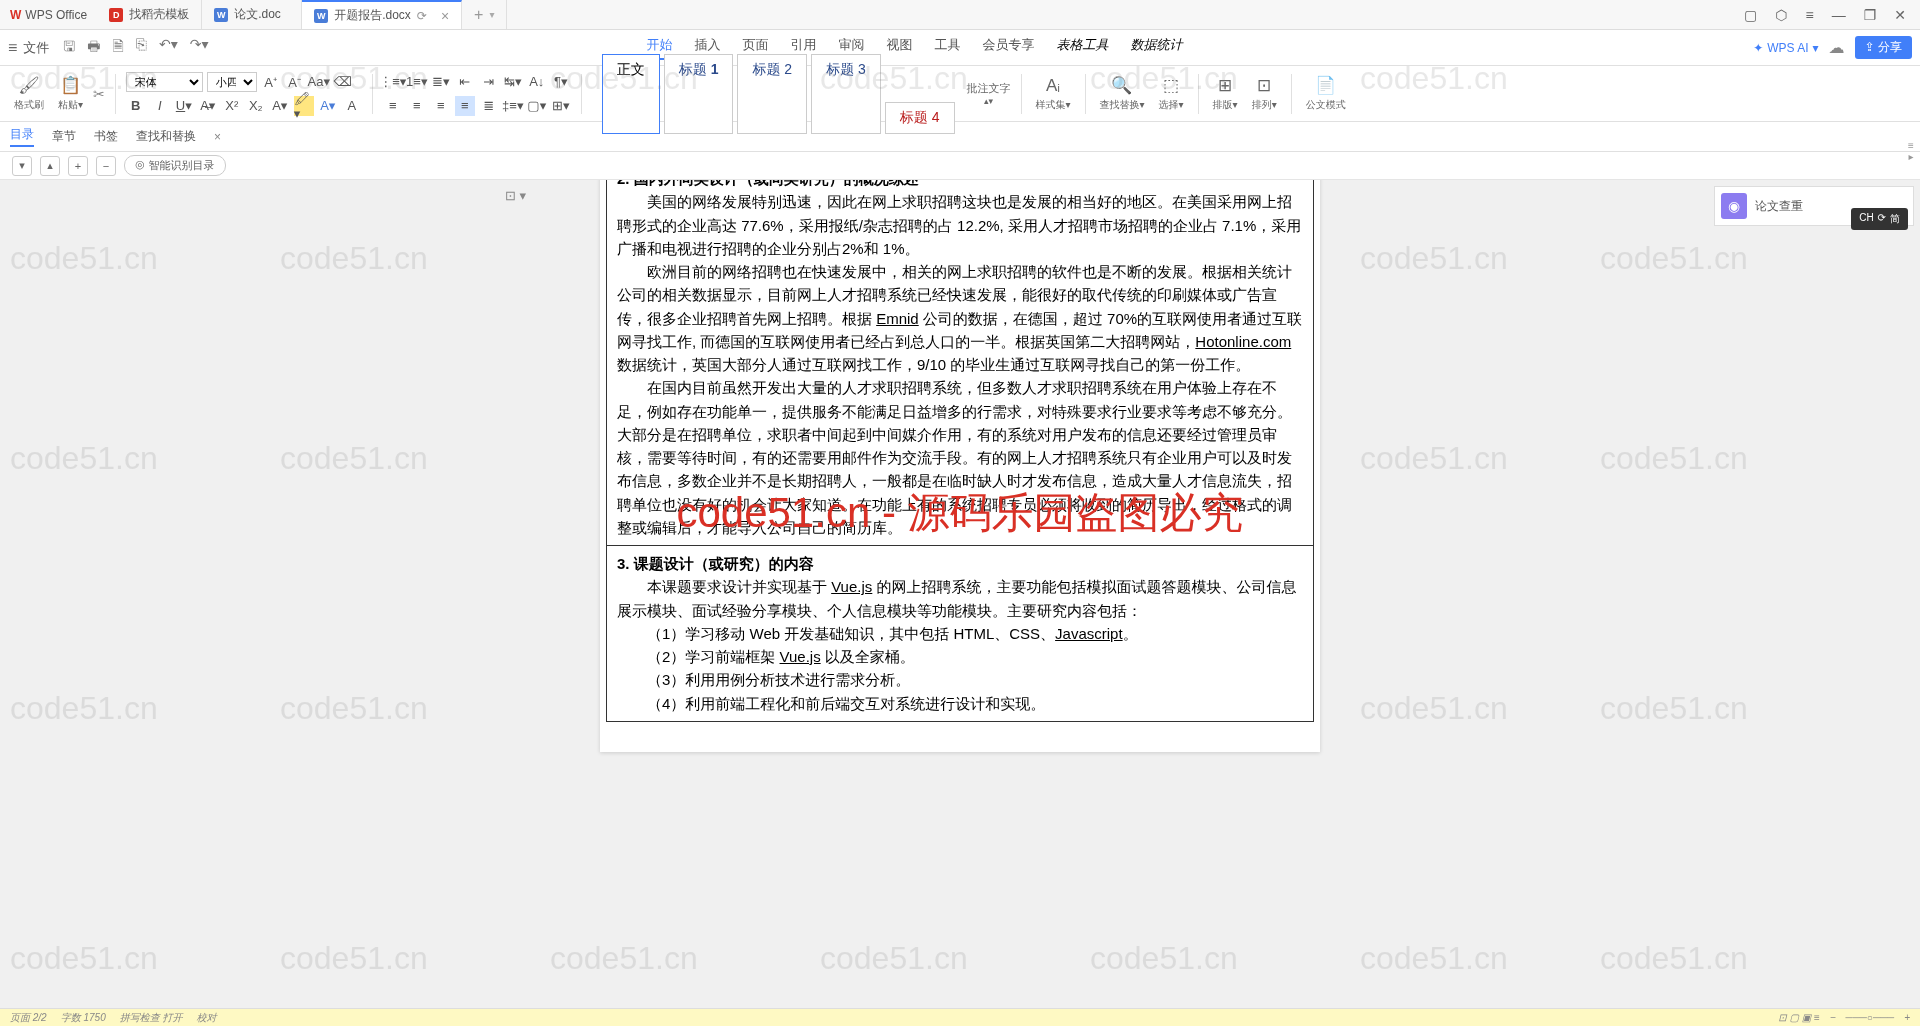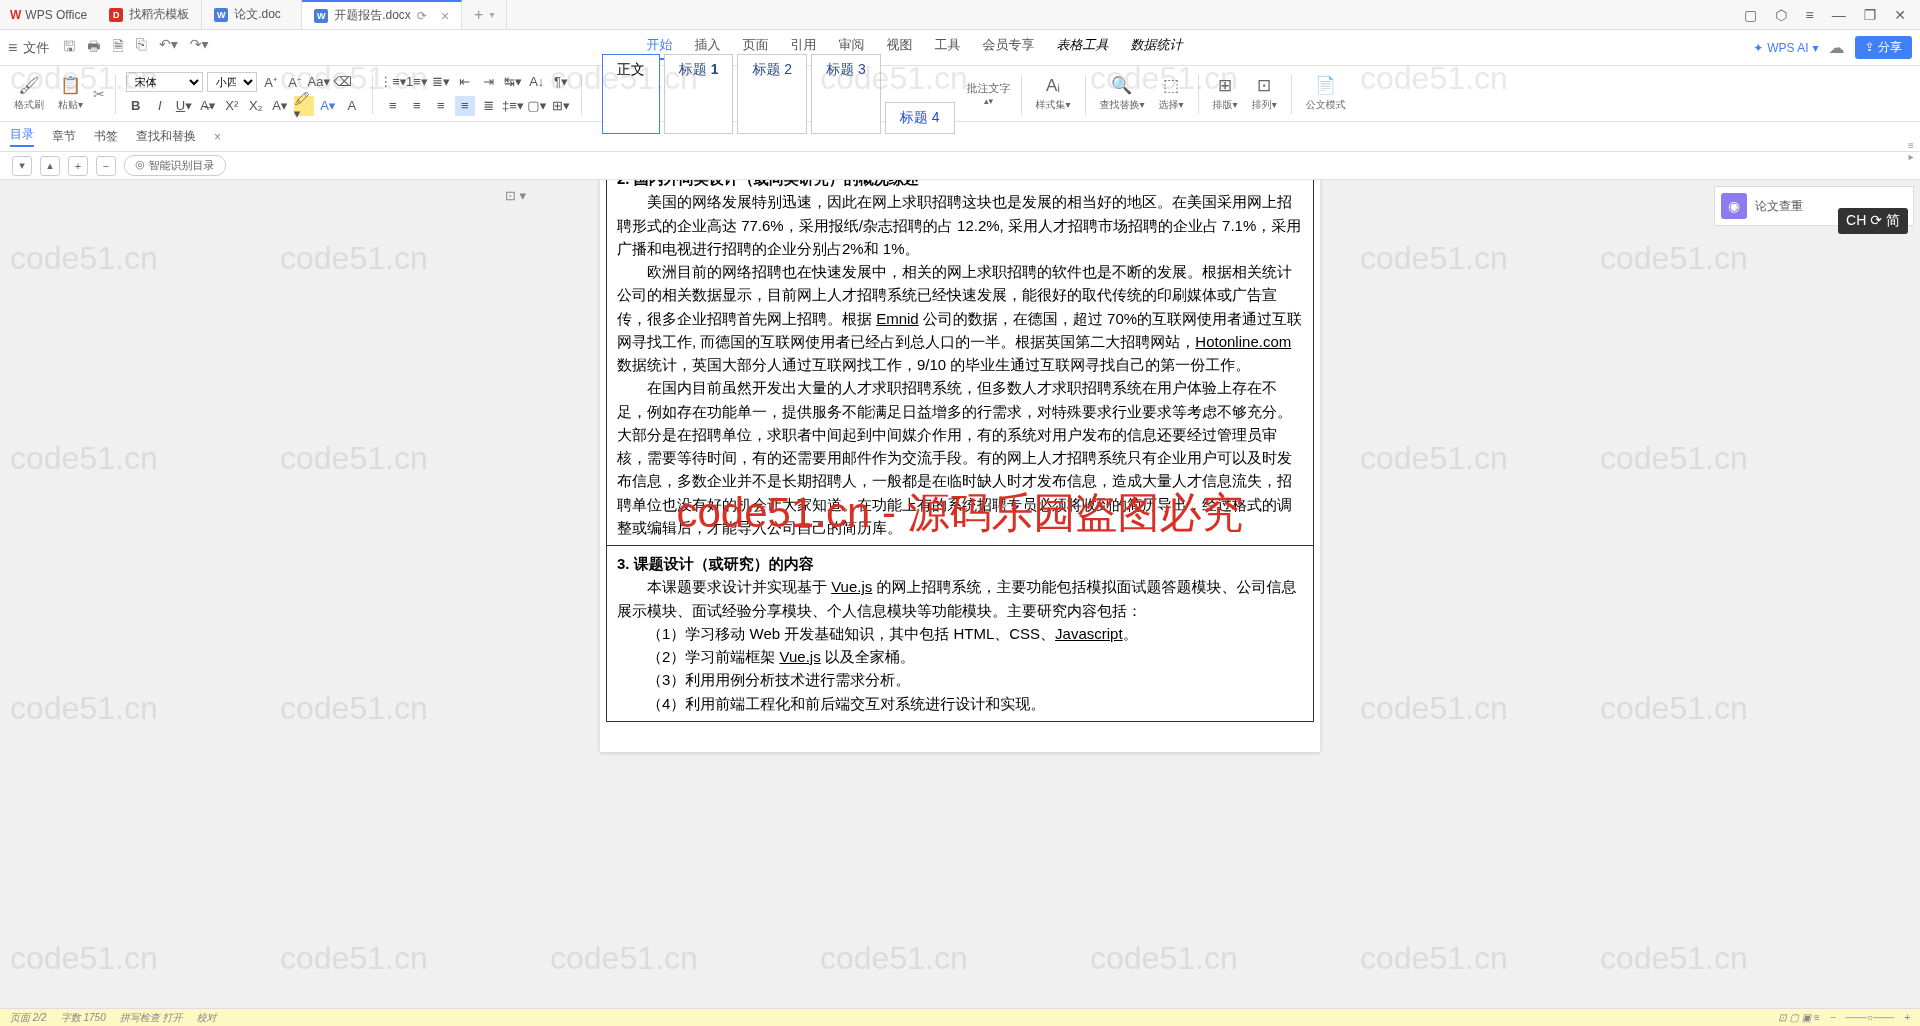--- a/index.html
+++ b/index.html
@@ -40,21 +40,21 @@
 .fsel { border:1px solid #ccc; height:20px; font-size:11px; padding:0 4px; background:#fff; }
 .fsel.name { width:77px; }
 .fsel.size { width:50px; }
 .fbtn { width:20px; height:20px; display:inline-flex; align-items:center; justify-content:center; color:#555; font-size:13px; cursor:pointer; }
 .stylebtns { display:flex; gap:4px; margin-left:10px; }
 .stylebox { border:1px solid #ccc; padding:6px 14px; font-size:14px; cursor:pointer; background:#fff; }
 .stylebox.active { border:1.5px solid #417ff9; }
 .stylebox.h1 { font-weight:560; color:#2b4a8b; }
 .stylebox.h2 { color:#2b4a8b; }
 .stylebox.h3 { color:#2b4a8b; }
-.stylebox.h4 { color:#1d4ed8;margin-top:48px; }
+.stylebox.h4 { color:#b91c1c;margin-top:48px; }
 .comment { font-size:11px; color:#666; margin-left:6px; display:flex; flex-direction:column; align-items:center; }
 
 .navbar { height:30px; background:#fff; display:flex; align-items:center; border-bottom:1px solid #e0e0e0; padding:0 10px; gap:18px; font-size:12px; }
 .navbar .nt { cursor:pointer; color:#555; }
 .navbar .nt.active { color:#417ff9; border-bottom:2px solid #417ff9; padding-bottom:2px; }
 .navbar .close { color:#888; cursor:pointer; }
 
 .toolrow { height:28px; background:#fff; display:flex; align-items:center; padding:0 12px; gap:8px; border-bottom:1px solid #e5e5e5; }
 .toolrow .tb { width:20px; height:20px; border:1px solid #ccc; border-radius:3px; display:flex; align-items:center; justify-content:center; font-size:11px; color:#666; cursor:pointer; }
 .toolrow .smart { border:1px solid #ccc; border-radius:10px; padding:2px 10px; font-size:11px; color:#666; display:flex; gap:4px; }
@@ -67,21 +67,21 @@
 .doctext .indent { text-indent:2em; }
 .doctext .num { font-weight:bold; }
 .underline { text-decoration:underline; }
 .pageicon { position:absolute; left:505px; top:8px; color:#888; font-size:13px; }
 
 .sidepane { position:absolute; right:6px; top:186px; width:200px; background:#fff; border:1px solid #ddd; padding:6px; display:flex; align-items:center; gap:8px; }
 .sideicon { width:26px; height:26px; background:#8c7cf0; border-radius:3px; display:flex; align-items:center; justify-content:center; color:#fff; font-size:14px; }
 .sidepane .txt { font-size:12px; color:#555; }
 .collapsebar { position:absolute; right:0; top:140px; width:18px; height:40px; display:flex; flex-direction:column; align-items:center; color:#999; font-size:10px; }
 
-.ime { position:absolute; right:12px; top:208px; background:#333; color:#fff; padding:4px 8px; border-radius:3px; font-size:14px; display:flex; gap:4px; }
+.ime { position:absolute; right:12px; top:208px; background:#333; color:#fff; padding:4px 8px; border-radius:3px; font-size:10px; display:flex; gap:4px; }
 
 .statusbar { position:absolute; bottom:0; left:0; right:0; height:18px; background:#fef9c3; border-top:1px solid #ddd; display:flex; align-items:center; padding:0 10px; font-size:10px; color:#888; gap:14px;font-style:italic; }
 .statusbar .right { margin-left:auto; display:flex; gap:10px; align-items:center; }
 
 .watermark { position:absolute; font-size:32px; color:rgba(128,128,128,0.18); pointer-events:none; font-family:Arial,sans-serif; font-weight:400; z-index:100; }
 .bigwm { position:absolute; left:50%; top:50%; transform:translate(-50%,-50%); color:#d93025; font-size:42px; font-weight:500; z-index:101; pointer-events:none; white-space:nowrap; }
 </style>
 </head>
 <body>
 

